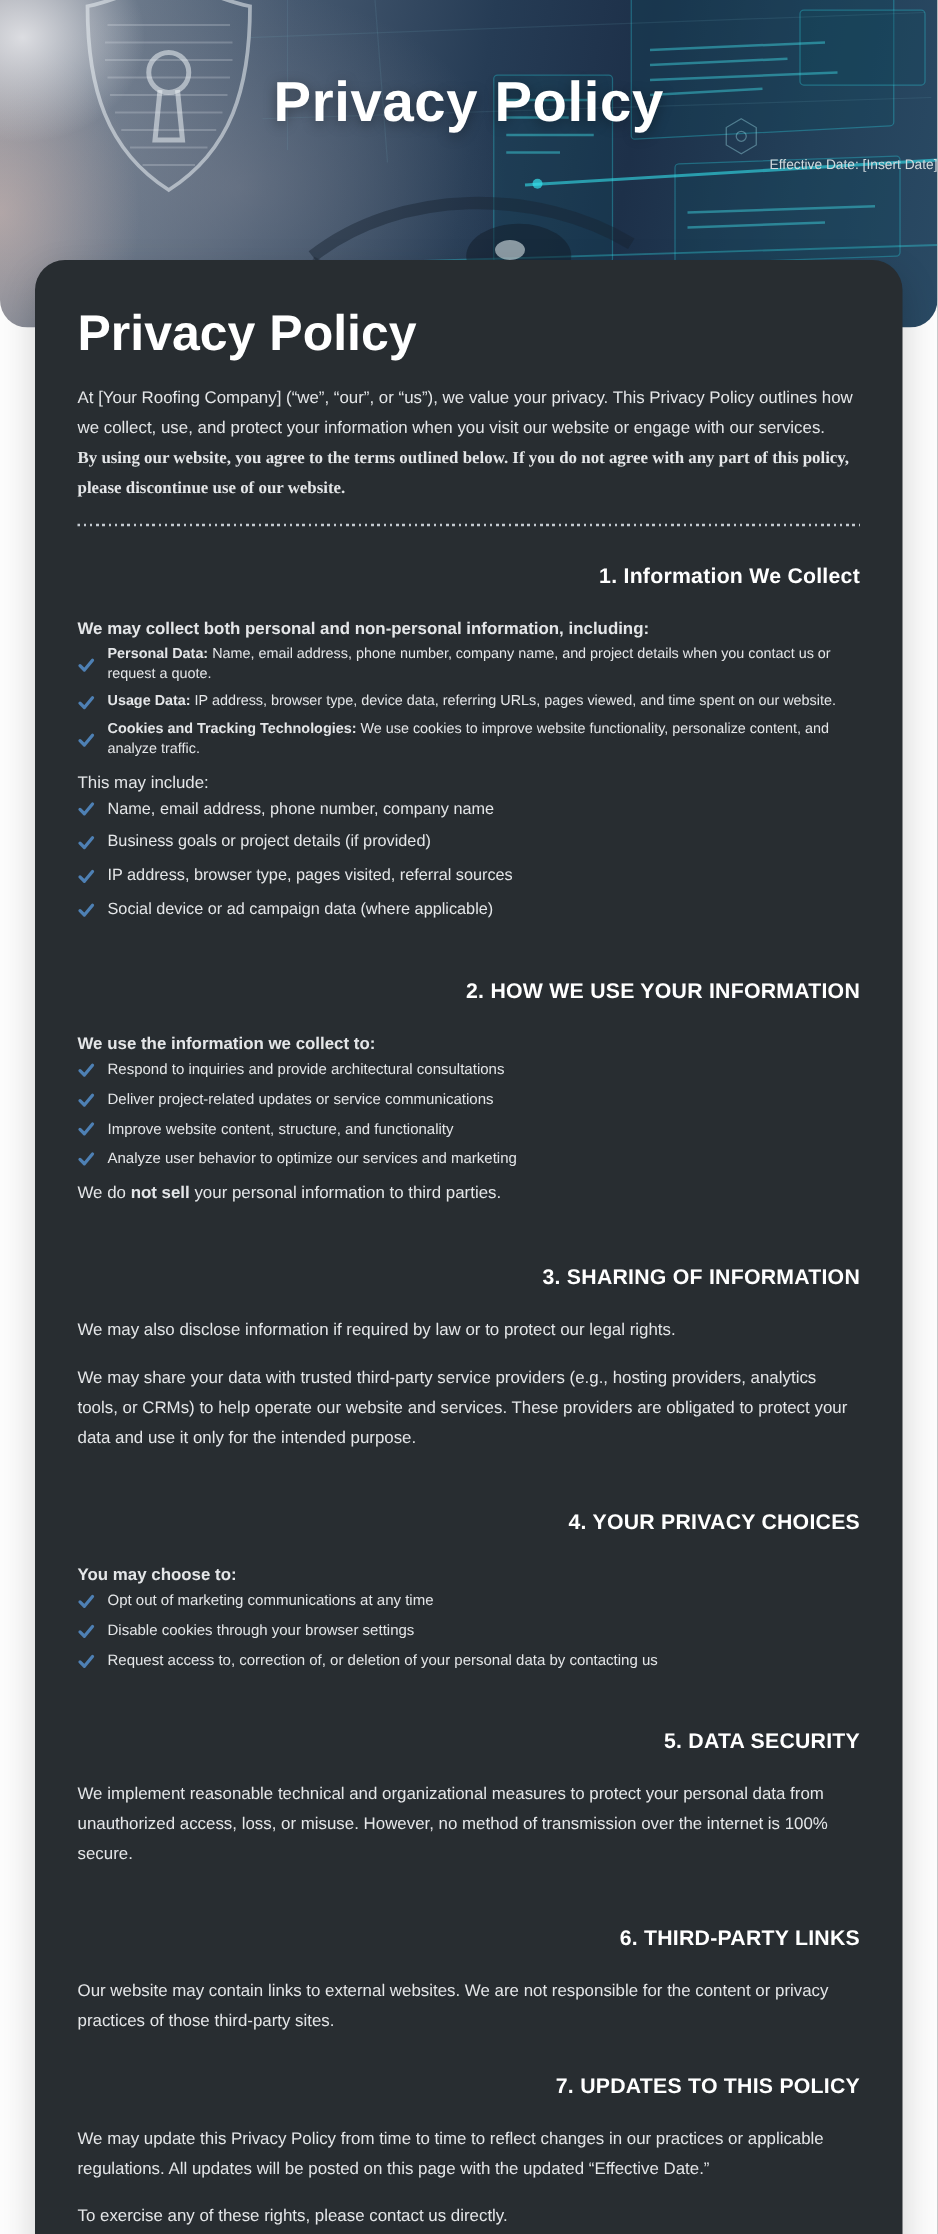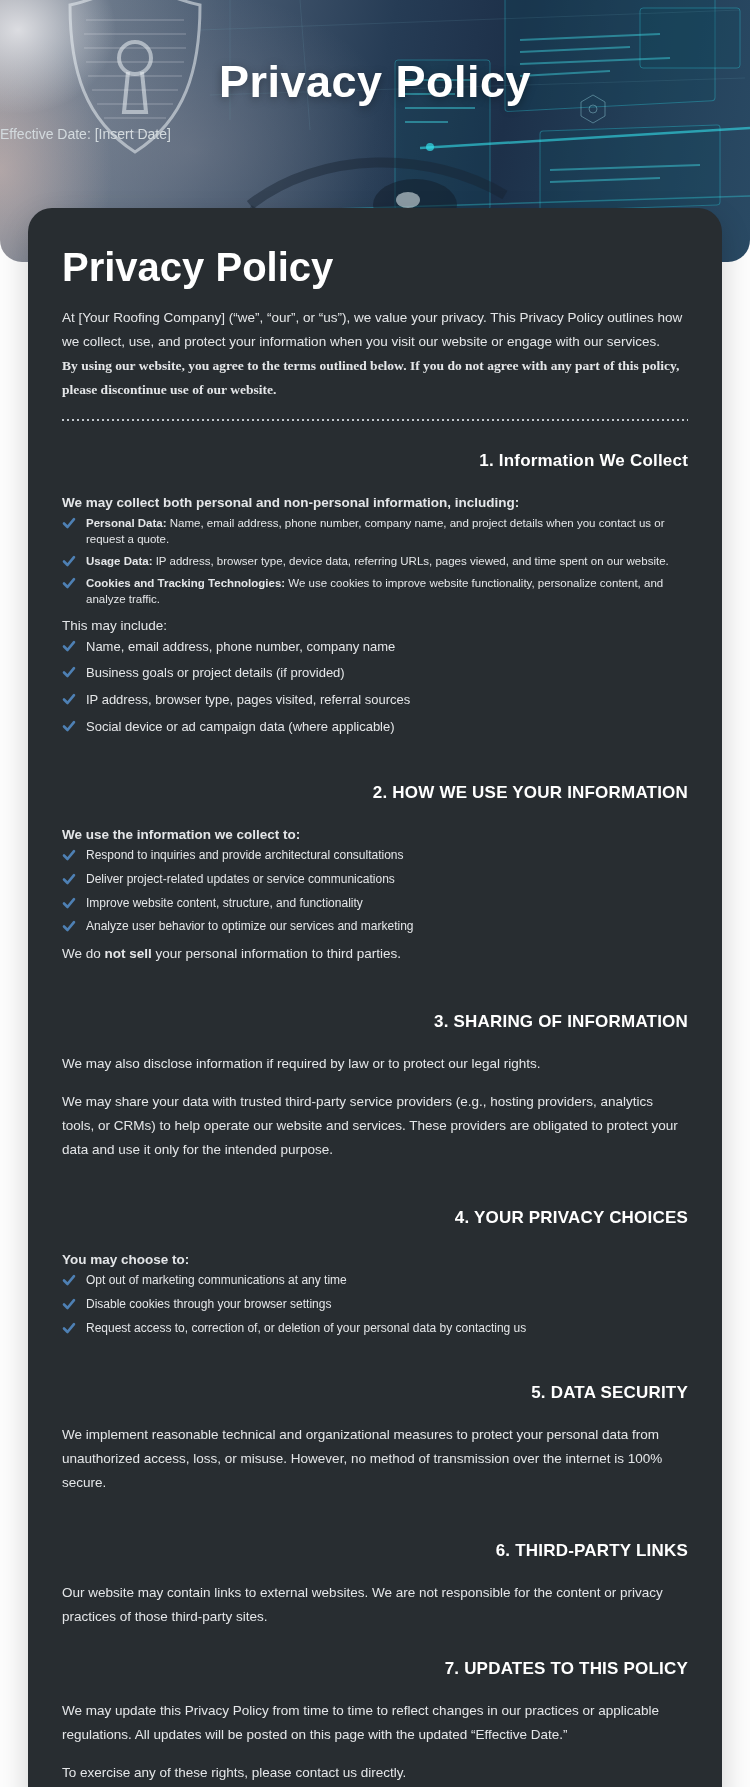--- a/index.html
+++ b/index.html
@@ -26,23 +26,23 @@
   .banner-art { position: absolute; inset: 0; }
   .banner-title {
     position: absolute; left: 0; right: 0; top: 56px;
     text-align: center;
     color: #ffffff;
     font-size: 45px; font-weight: 700; letter-spacing: .5px;
     text-shadow: 0 2px 10px rgba(0,0,0,.35);
   }
   .banner-subtitle {
     position: absolute; left: 0; right: 0; top: 126px;
-    text-align: left;
+    text-align: right;
     color: #d3dade;
-    font-size: 14px;
+    font-size: 11px;
   }
 
   
   .card {
     position: relative;
     width: 694px;
     margin: -54px auto 44px auto;
     background: #282d31;
     border-radius: 24px;
     padding: 32px 34px 50px 34px;
@@ -68,21 +68,21 @@
   .section.tight { margin-top: 30px; }
   .section h2 {
     margin: 0 0 20px 0;
     font-size: 17px; font-weight: 700; color: #ffffff; letter-spacing: .2px; text-align: right;
   }
   .lead { font-weight: 700; color: #f2f3f4; font-size: 14px; margin: 0 0 16px 0; }
   .plain-lead { font-size: 13px; margin: 24px 0 12px 0; }
 
   ul.checklist { list-style: none; margin: 0; padding: 0; }
   ul.checklist li {
-    display: flex; align-items: flex-start;
+    display: flex; align-items: center;
     margin: 0 0 6px 0;
     font-size: 11.5px; line-height: 1.4; color: #e4e6e8;
   }
   ul.checklist.md li { font-size: 13px; line-height: 1.45; margin-bottom: 8px; }
   ul.checklist.sm li { font-size: 12px; line-height: 1.4; margin-bottom: 7px; }
   .check {
     flex: 0 0 auto;
     width: 14px; height: 14px;
     margin-right: 10px; margin-top: 1px;
     color: #4e80b4;

